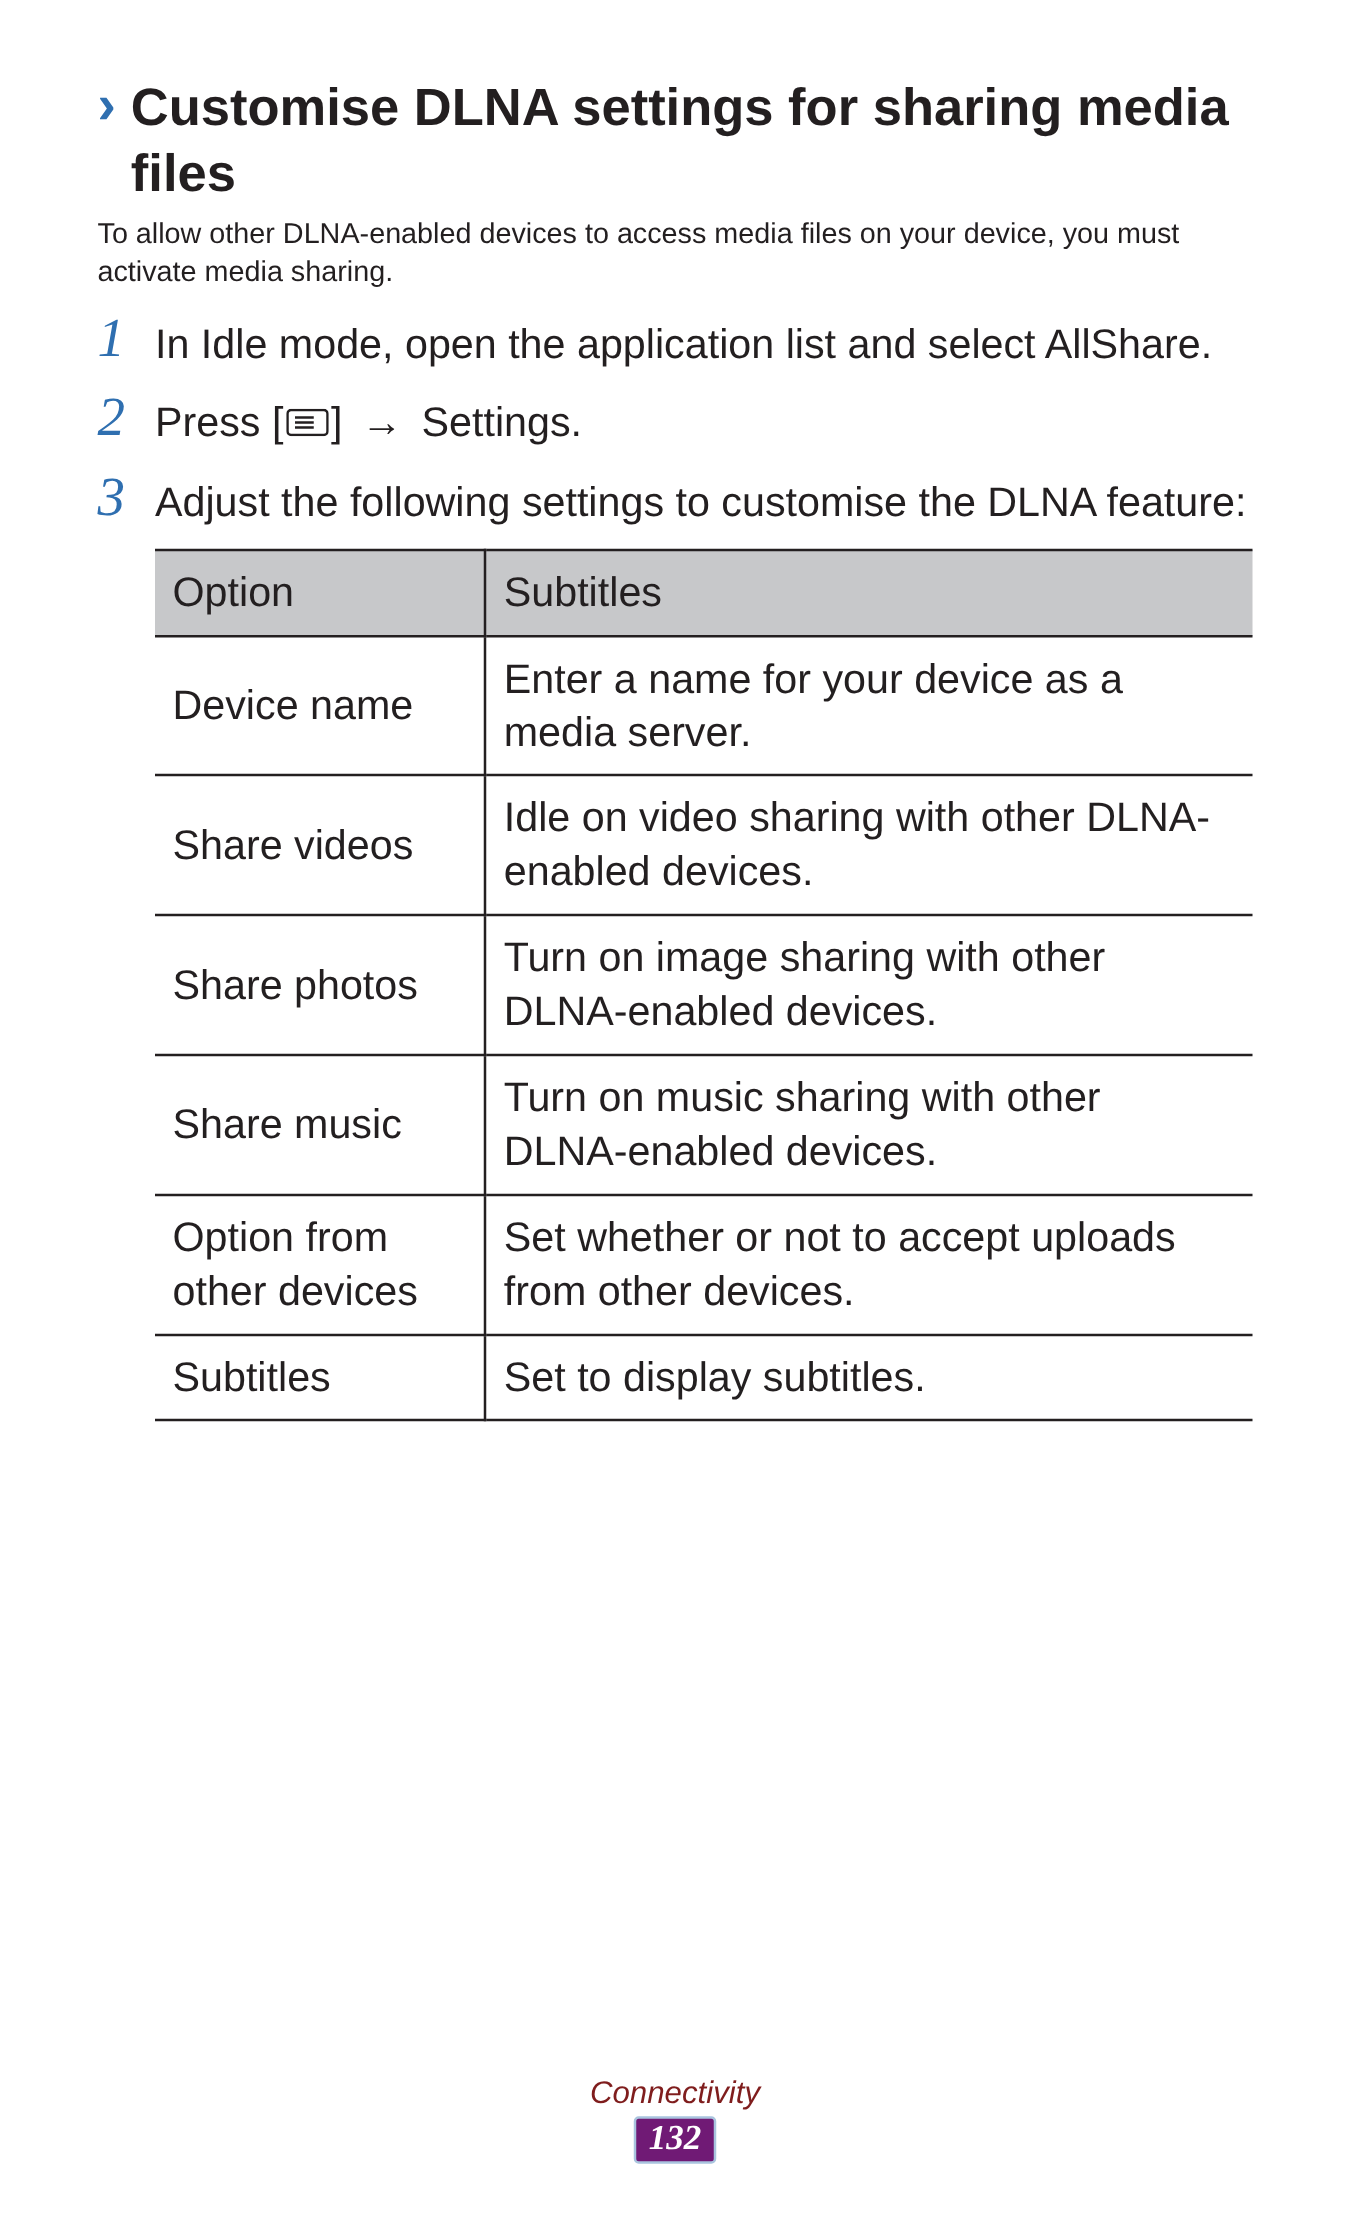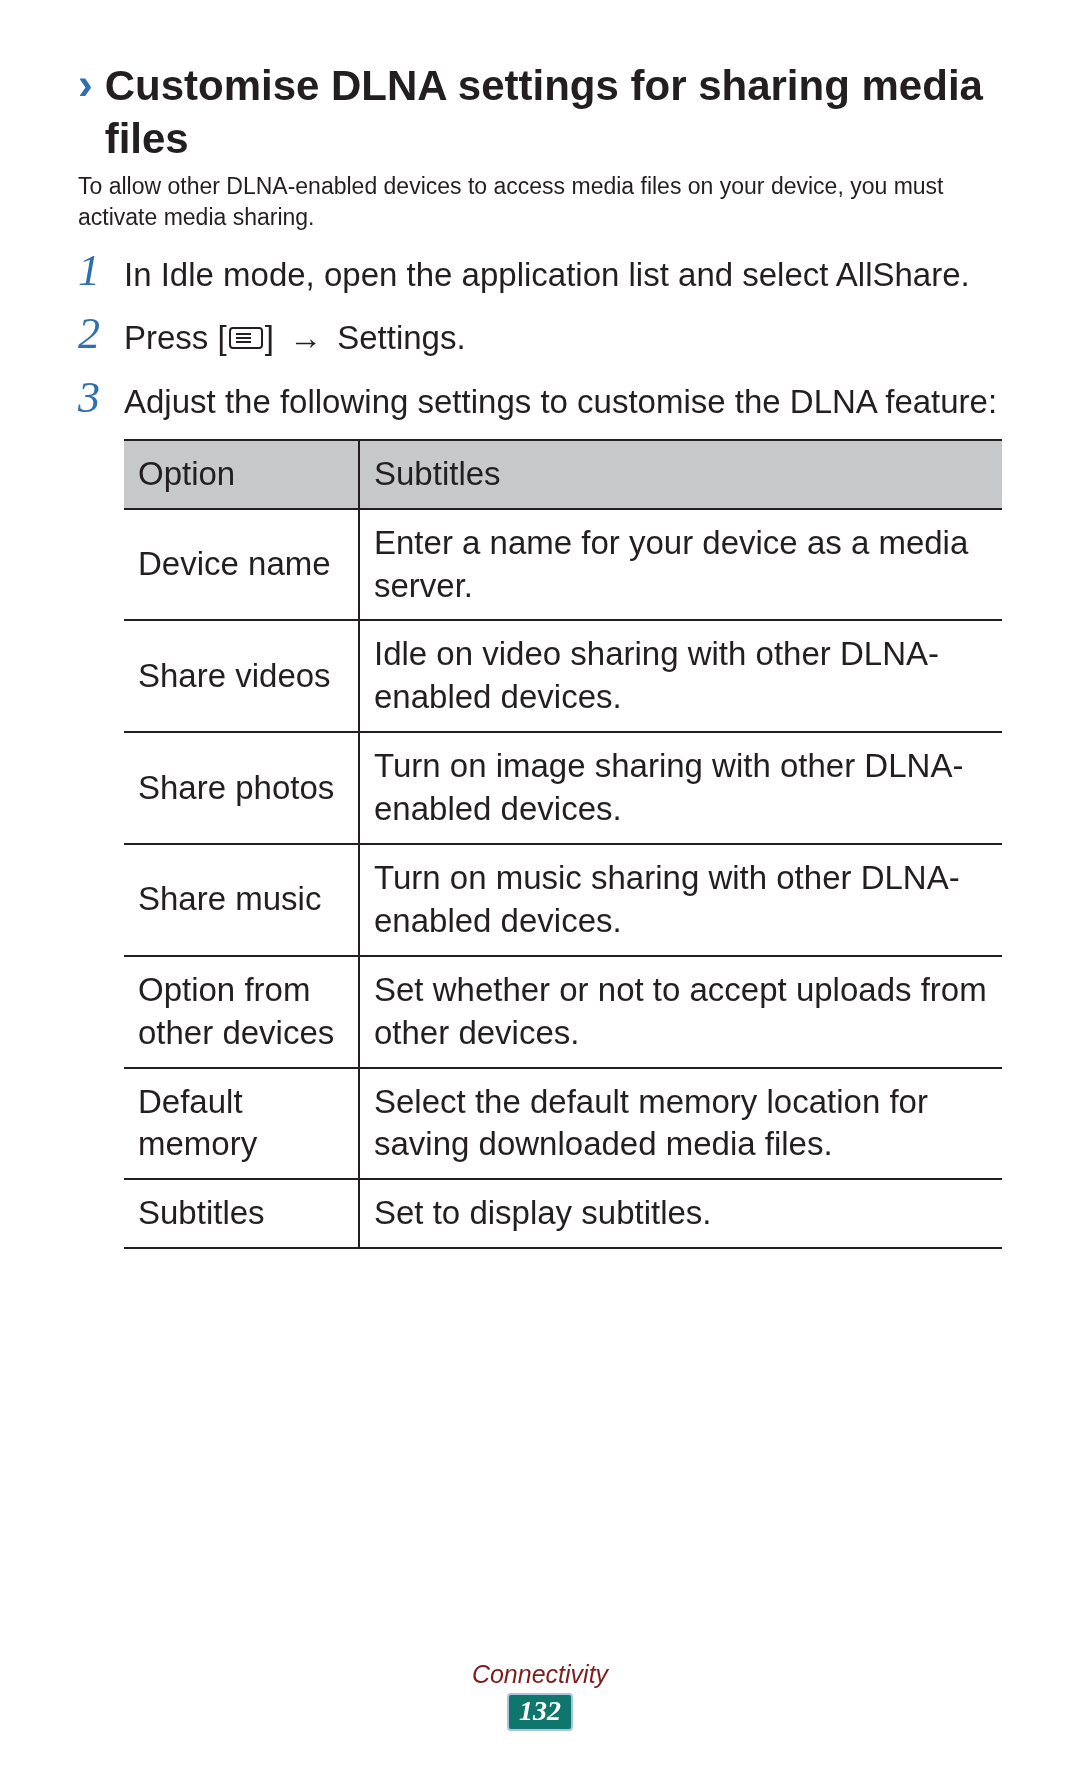--- a/index.html
+++ b/index.html
@@ -79,41 +79,41 @@
       line-height: 1.3;
     }
     th {
       background: #c7c8ca;
       border-top: 2px solid #231f20;
       border-bottom: 2px solid #231f20;
     }
     td {
       border-bottom: 2px solid #231f20;
     }
-    .col-option { width: 235px; }
+    .col-option { width: 264px; }
     .col-sep {
       border-right: 2px solid #231f20;
     }
     .footer {
       position: absolute;
       bottom: 40px;
       left: 0;
       width: 100%;
       text-align: center;
     }
     .footer-label {
       font-style: italic;
       color: #7f1d1d;
       font-size: 25px;
       font-weight: 400;
       margin-bottom: 4px;
     }
     .page-badge {
       display: inline-block;
-      background: #0f766e;
+      background: #701a75;
       color: #ffffff;
       font-style: italic;
       font-weight: 700;
       font-size: 28px;
       border-radius: 4px;
       padding: 0px 10px 2px;
       border: 2px solid #a9c4de;
       font-family: Georgia, "Times New Roman", serif;
     }
   </style>
@@ -173,24 +173,20 @@
     </tr>
     <tr>
       <td class="col-sep">Share music</td>
       <td>Turn on music sharing with other DLNA-enabled devices.</td>
     </tr>
     <tr>
       <td class="col-sep">Option from other devices</td>
       <td>Set whether or not to accept uploads from other devices.</td>
     </tr>
     <tr>
-      <td class="col-sep">Default memory</td>
-      <td>Select the default memory location for saving downloaded media files.</td>
-    </tr>
-    <tr>
       <td class="col-sep">Subtitles</td>
       <td>Set to display subtitles.</td>
     </tr>
   </tbody>
 </table>
 
 <div class="footer">
   <div class="footer-label">Connectivity</div>
   <div class="page-badge">132</div>
 </div>

